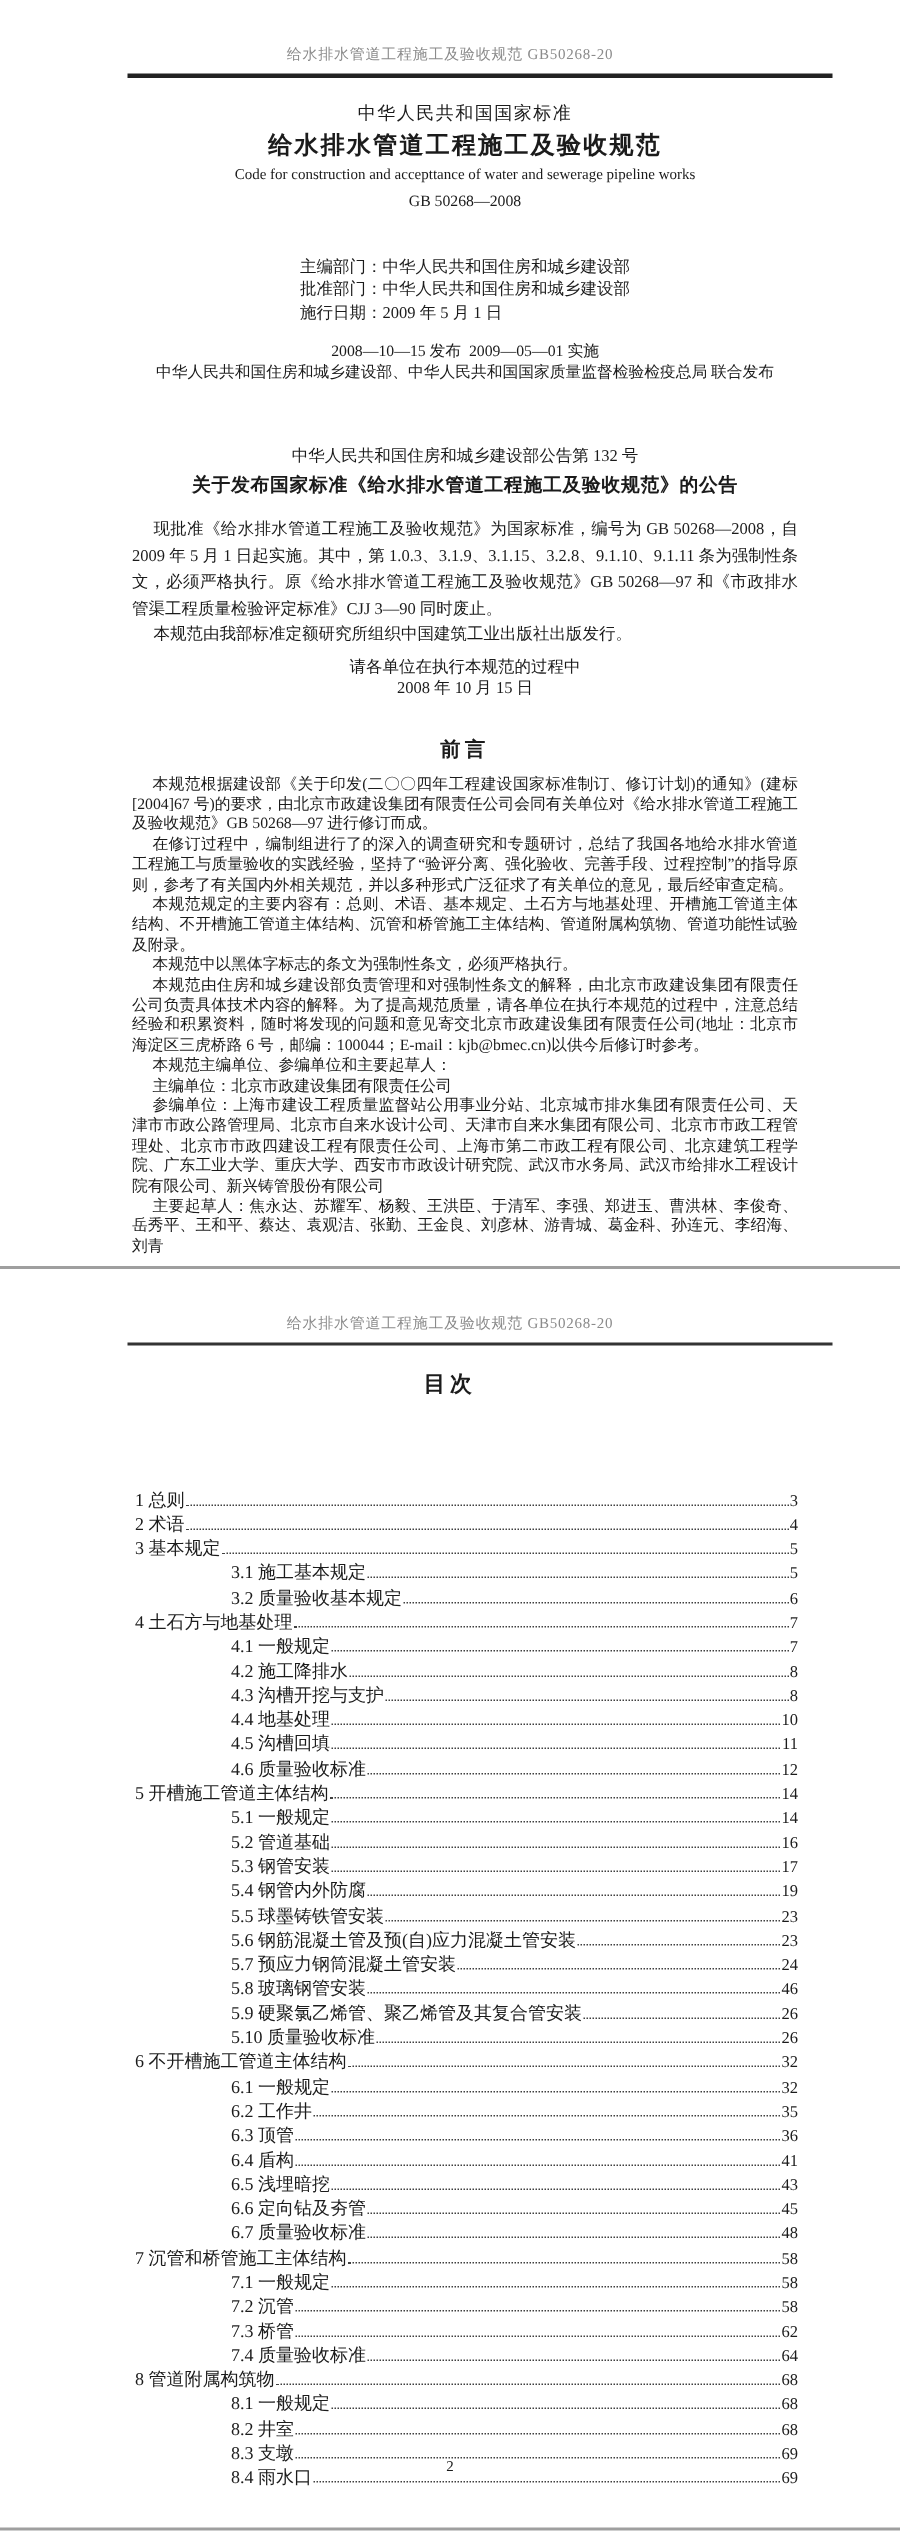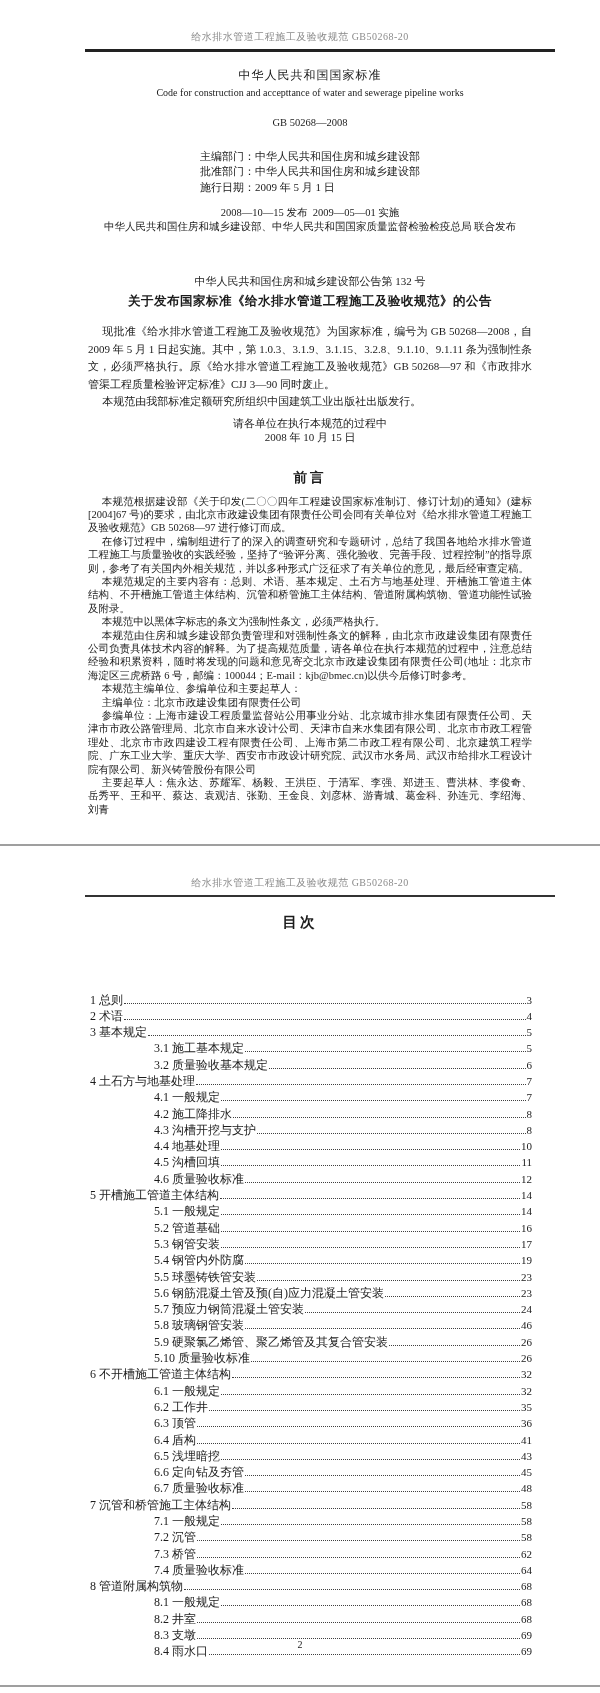--- a/index.html
+++ b/index.html
@@ -9,22 +9,22 @@
   .page1{height:844px;}
   .page2{height:839px;}
   .page-sep{height:2px;background:#9f9f9f;}
   .run-head{text-align:center;font-size:10px;color:#8b8b8b;letter-spacing:.5px;line-height:13px;}
   .head-rule{height:2.5px;background:#222;margin:6px 45px 0 85px;}
   .page2 .head-rule{height:1.5px;background:#333;}
   .content{padding-left:88px;padding-right:68px;}
   .std-label{text-align:center;font-size:12px;margin-top:15px;letter-spacing:1px;}
   .doc-title{text-align:center;font-size:16px;font-weight:bold;margin-top:3px;letter-spacing:1.5px;}
   .doc-title-en{text-align:center;font-size:10px;margin-top:3px;}
-  .std-code{text-align:center;font-size:10.5px;margin-top:19px;}
-  .dept-wrap{text-align:center;margin-top:21px;}
+  .std-code{text-align:center;font-size:10.5px;margin-top:7px;}
+  .dept-wrap{text-align:center;margin-top:31px;}
   .dept-block{display:inline-block;text-align:left;font-size:11px;line-height:15.5px;}
   .issue{text-align:center;font-size:10.5px;line-height:14px;white-space:pre;}
   .issue1{margin-top:11px;}
   .ann-h1{text-align:center;font-size:11px;margin-top:40px;}
   .ann-h2{text-align:center;font-size:12.5px;font-weight:bold;margin-top:4px;letter-spacing:.5px;}
   .ann-paras{margin-top:13px;font-size:11px;line-height:17.5px;text-align:justify;}
   .para{text-indent:1.3em;}
   .sig-block{text-align:center;font-size:11px;line-height:14.5px;margin-top:5px;}
   .fw-title{text-align:center;font-size:13.5px;font-weight:bold;margin-top:24px;letter-spacing:3px;}
   .fw-paras{margin-top:8px;font-size:10.5px;line-height:13.4px;text-align:justify;}
@@ -39,20 +39,21 @@
   .toc-page{font-size:11px;}
 </style>
 </head>
 <body>
 
 <div class="page page1">
   <div class="run-head">给水排水管道工程施工及验收规范 GB50268-20</div>
   <div class="head-rule"></div>
   <div class="content">
     <div class="std-label">中华人民共和国国家标准</div>
+    <div class="doc-title">给水排水管道工程施工及验收规范</div>
     <div class="doc-title-en">Code for construction and accepttance of water and sewerage pipeline works</div>
     <div class="std-code">GB 50268—2008</div>
     <div class="dept-wrap">
       <div class="dept-block">
         <div>主编部门：中华人民共和国住房和城乡建设部</div>
         <div>批准部门：中华人民共和国住房和城乡建设部</div>
         <div>施行日期：2009 年 5 月 1 日</div>
       </div>
     </div>
     <div class="issue issue1">2008—10—15 发布  2009—05—01 实施</div>

